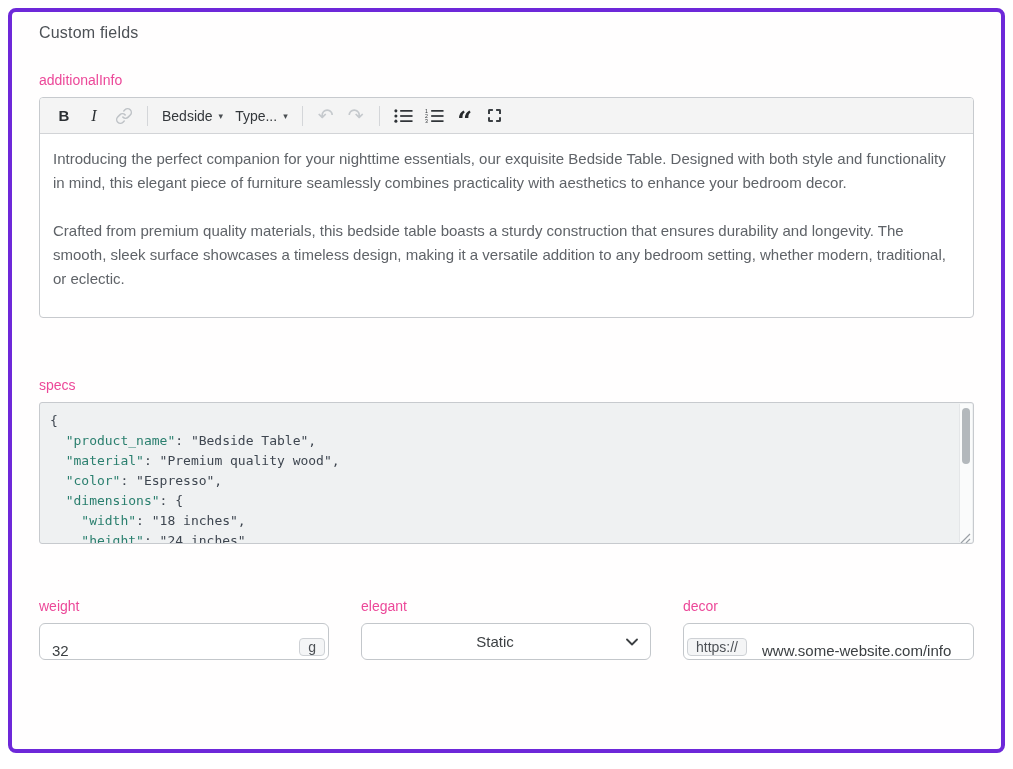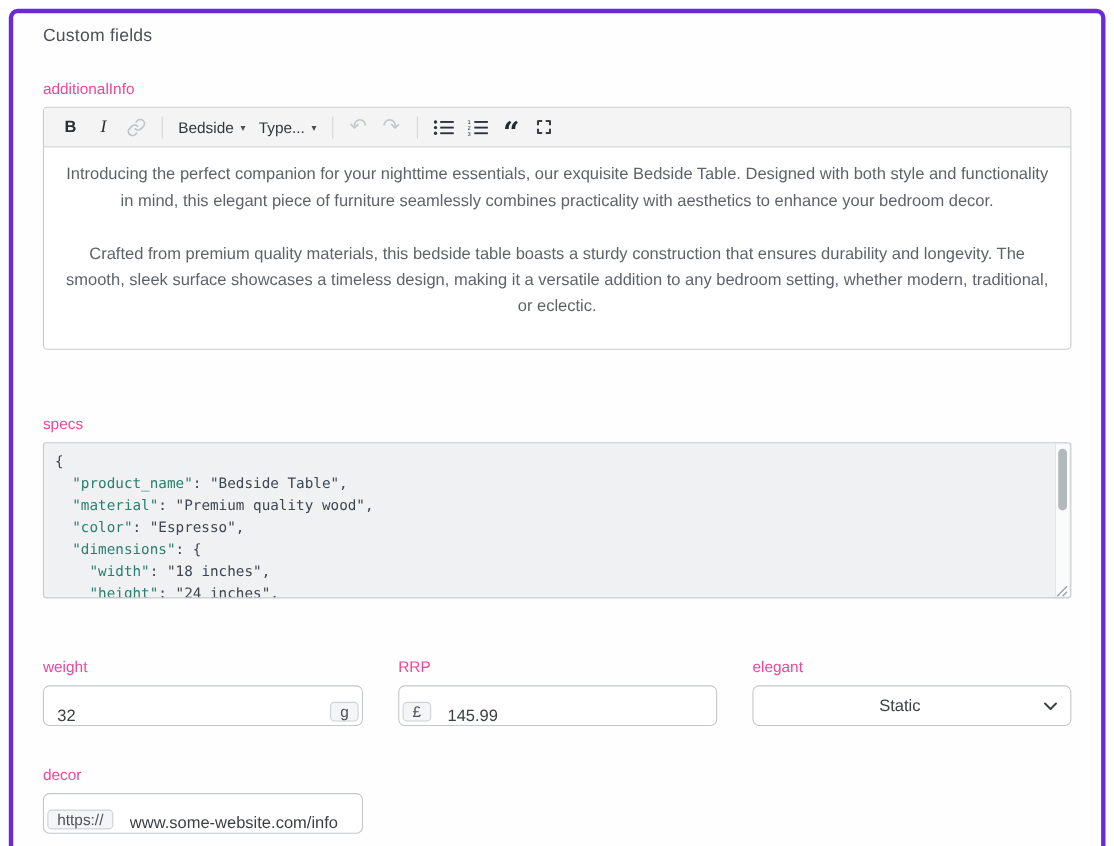--- a/index.html
+++ b/index.html
@@ -68,21 +68,20 @@
   .tb-caret { font-size: 9px; color: #4a4e52; }
   .tb-sep { width: 1px; height: 20px; background: #d4d6d9; margin: 0 7px; }
   .tb-quote { font-family: "DejaVu Serif", serif; font-size: 26px; font-weight: 700; line-height: 0.4; padding-top: 12px; color: #26292c; }
   .dashed-box { width: 13px; height: 13px; border: 2px dashed #3a3e42; border-radius: 2px; }
   .rte-content {
     padding: 13px 13px 2px 13px;
     min-height: 163px;
     font-size: 15px;
     line-height: 24px;
     color: #5f6368;
-    text-align: center;
   }
   .rte-content p { margin-bottom: 24px; }
 
   
   .specs-label { margin-top: 59px; }
   .code-box {
     position: relative;
     border: 1px solid #c7cace;
     border-radius: 3px;
     background: #eff1f2;
@@ -267,27 +266,20 @@
   <div class="fields-grid">
 
     <div>
       <label class="field-label">weight</label>
       <div class="input-group">
         <input type="text" value="32" style="">
         <span class="addon">g</span>
       </div>
     </div>
 
-    <div>
-      <label class="field-label">RRP</label>
-      <div class="input-group">
-        <span class="addon">£</span>
-        <input type="text" value="145.99" style="">
-      </div>
-    </div>
 
     <div>
       <label class="field-label">elegant</label>
       <div class="select-wrap">
         <select>
           <option>Static</option>
         </select>
         <span class="select-caret">
           <svg width="12" height="8" viewBox="0 0 12 8">
               <path d="M1 1.5 L6 6.5 L11 1.5" fill="none" stroke="#3c4043" stroke-width="1.8" stroke-linecap="round" stroke-linejoin="round"></path>

